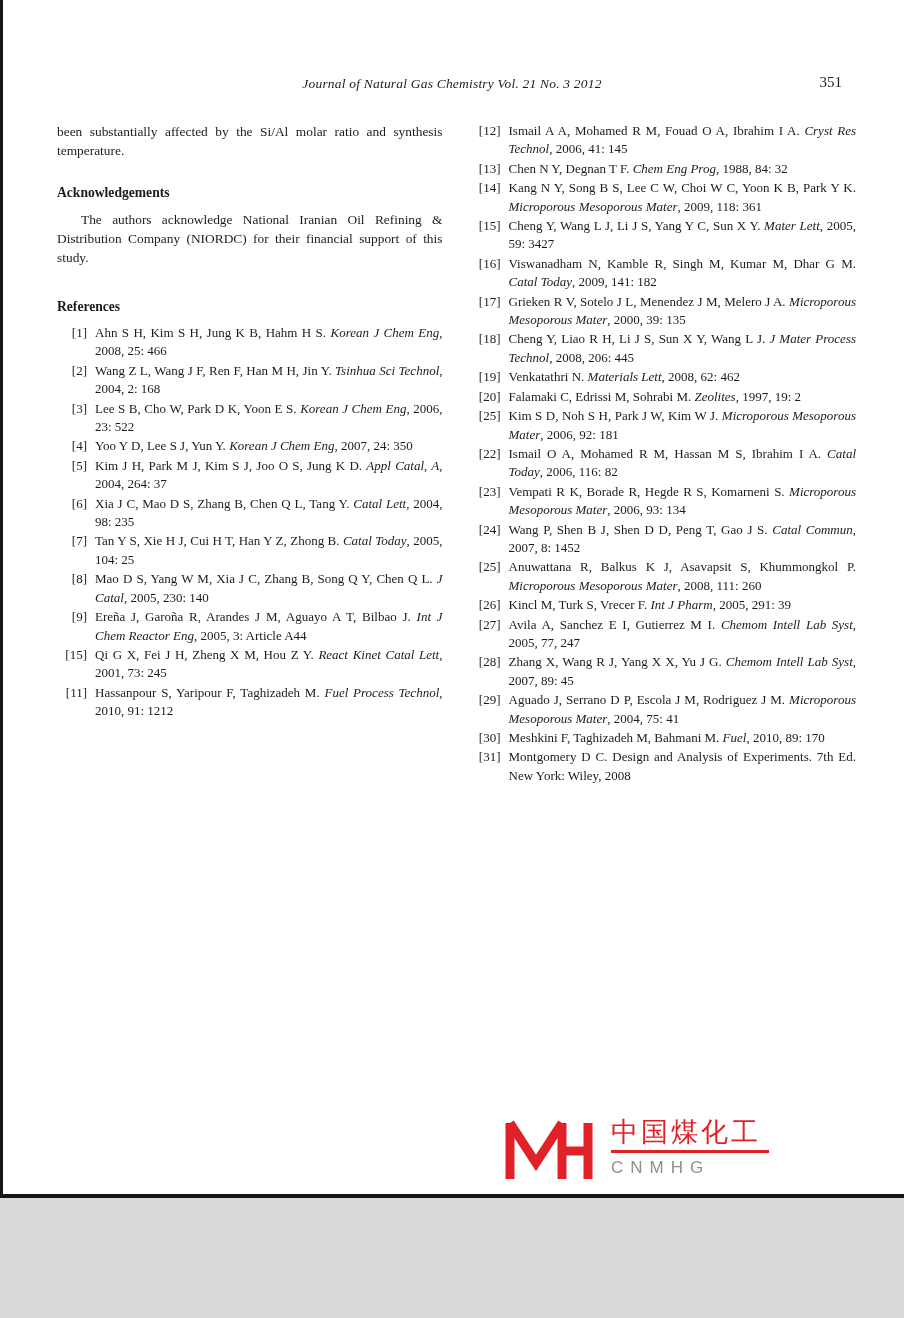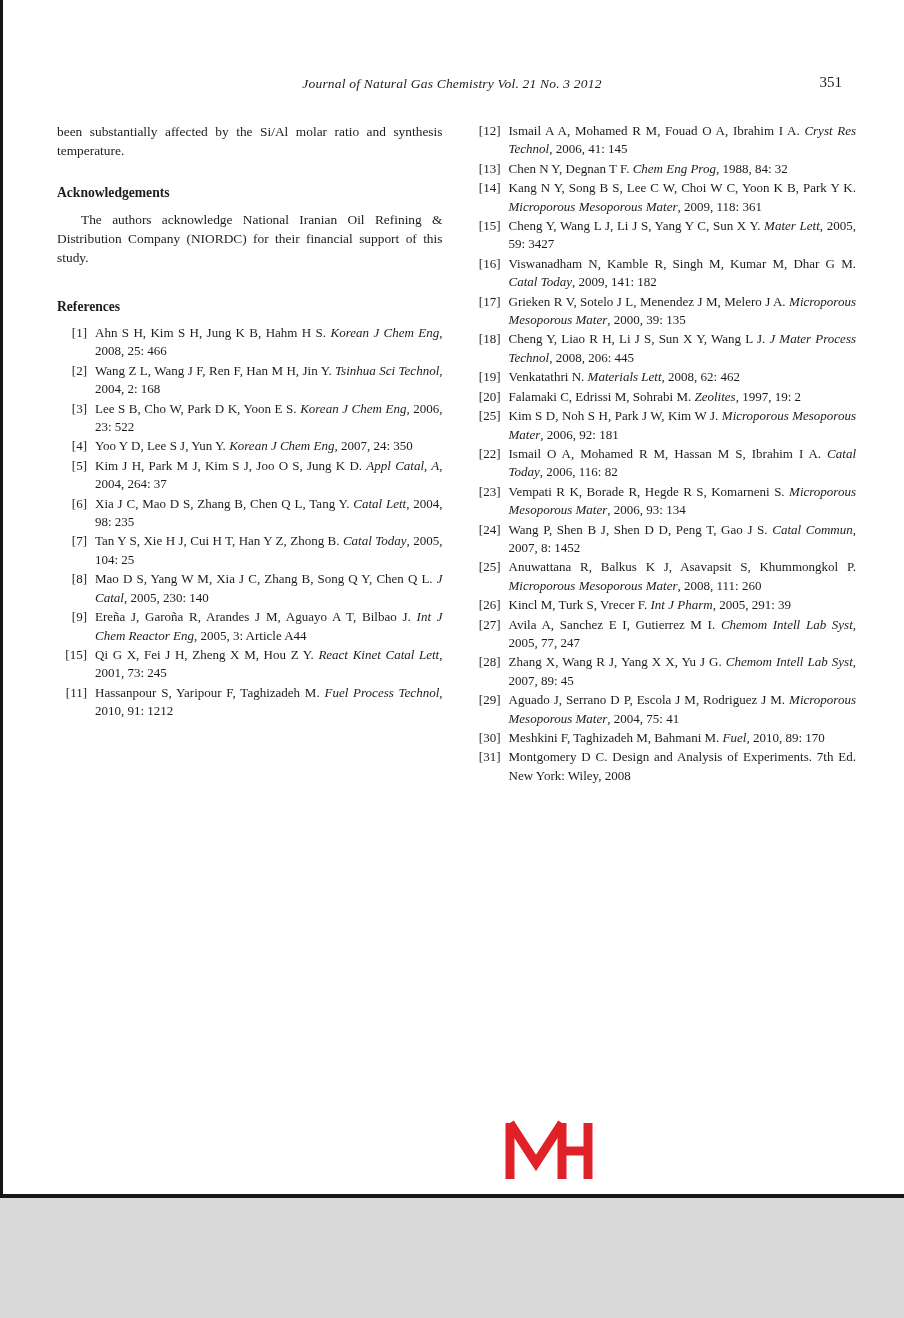--- a/index.html
+++ b/index.html
@@ -237,17 +237,22 @@
   <div class="logo">
     <svg class="logo-mark" width="96" height="66" viewBox="0 0 96 66">
       <g fill="none" stroke="#e02128" stroke-width="9">
         <path d="M8 62 V6"></path>
         <path d="M8 6 L34 46 L60 6"></path>
         <path d="M60 6 V62"></path>
         <path d="M86 6 V62"></path>
         <path d="M60 34 H86"></path>
       </g>
     </svg>
+    <div class="logo-textcol">
+      <div class="logo-cn" id="logo-cn" style="color: rgb(224, 33, 40);">中国煤化工</div>
+      <div class="logo-underline" id="logo-underline" style="background: rgb(224, 33, 40);"></div>
+      <div class="logo-latin" id="logo-latin" style="color: rgb(143, 143, 143);">CNMHG</div>
+    </div>
   </div>
 
   <div class="watermark">万方数据</div>
 
 </div>
 
 </body></html>

